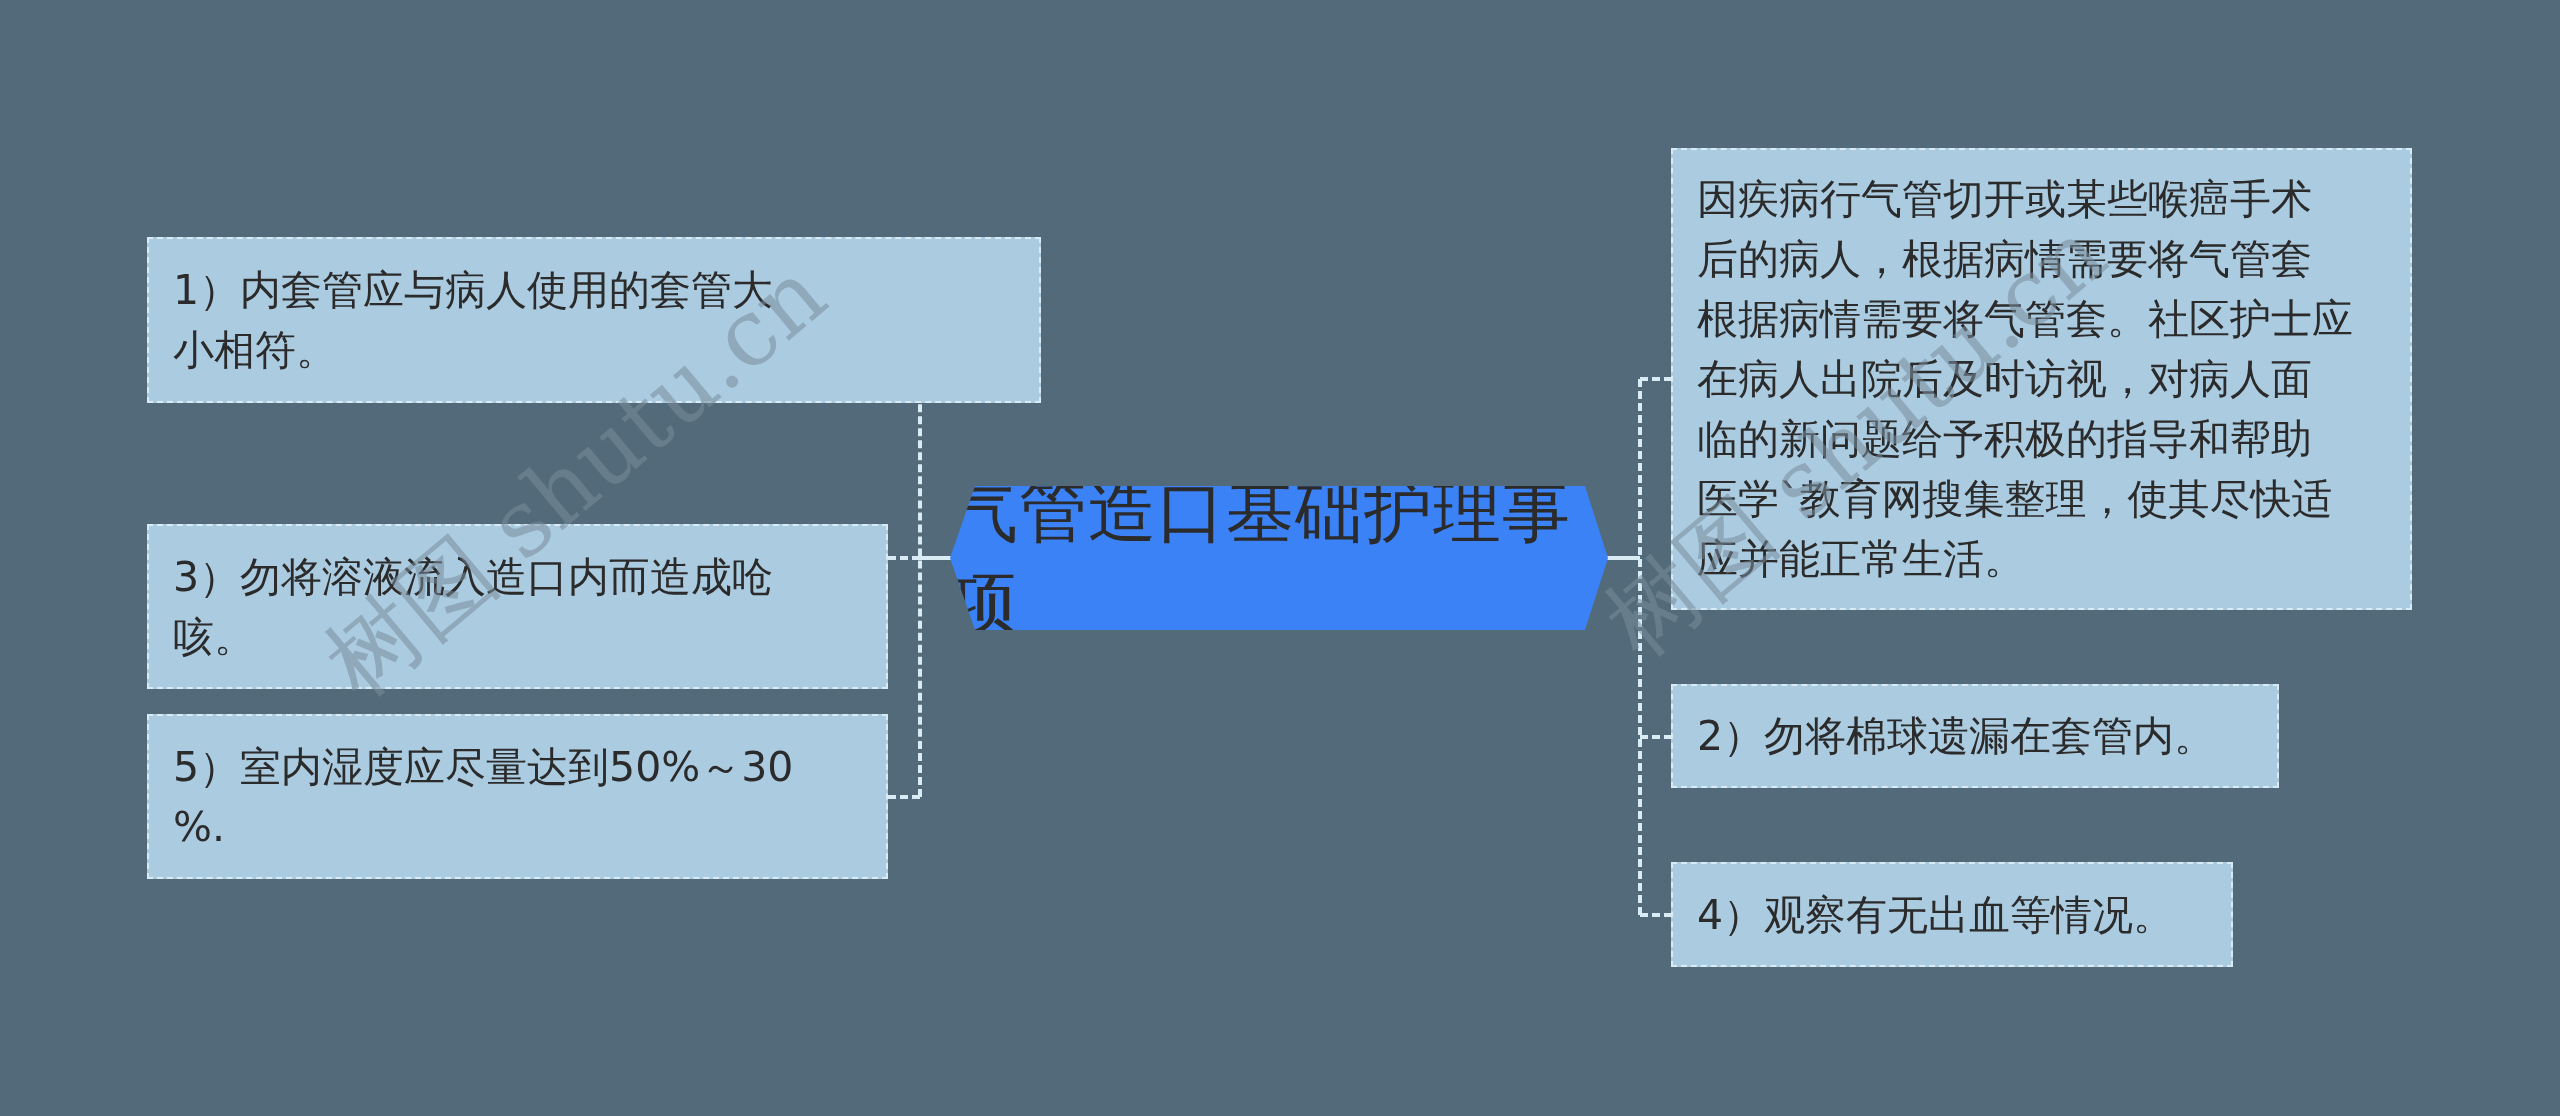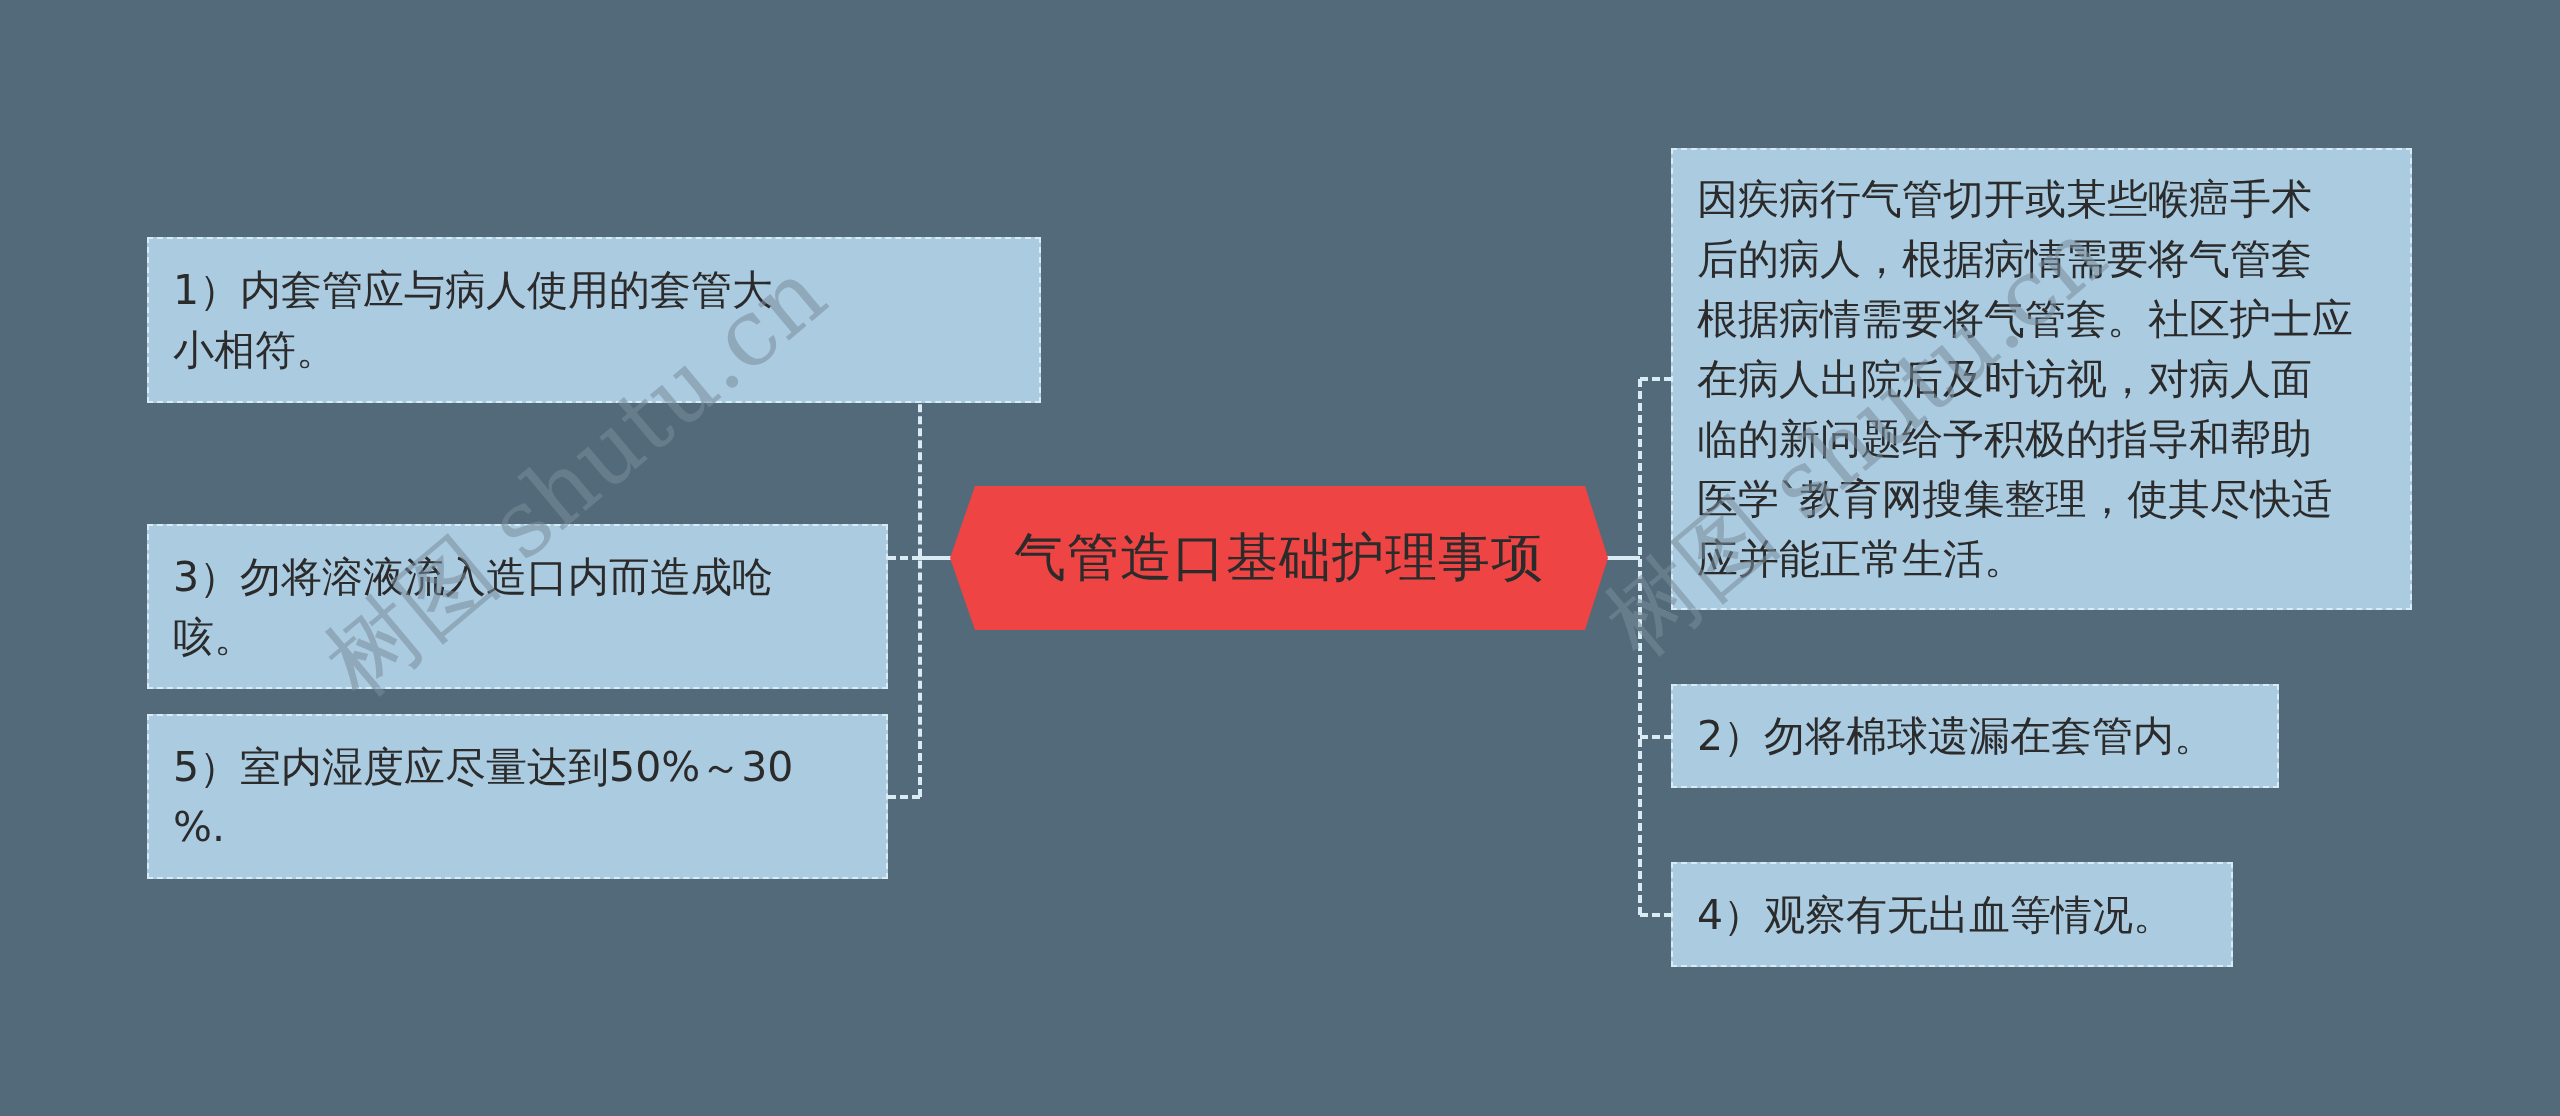--- a/index.html
+++ b/index.html
@@ -15,24 +15,24 @@
     background: #abcbe1;
     border: 2px dashed #d9ecf6;
     color: #2b2b2b;
     font-size: 41px; line-height: 60px;
     padding: 0 24px;
     display: flex; flex-direction: column; justify-content: center;
   }
   .node .line { white-space: nowrap; display: block; }
   .root {
     position: absolute; left: 950px; top: 486px; width: 658px; height: 144px;
-    background: #ef4444;
+    background: #3b82f6;
     clip-path: polygon(25px 0, 635px 0, 658px 72px, 635px 144px, 25px 144px, 0 72px);
     display: flex; align-items: center; justify-content: center;
-    font-size: 52px; color: #2b2b2b; letter-spacing: 1px;
+    font-size: 68px; color: #2b2b2b; letter-spacing: 1px;
   }
   .vline { position: absolute; width: 0; border-left: 4px dashed #d9ecf6; }
   .hline { position: absolute; height: 0; border-top: 4px dashed #d9ecf6; }
   .hsolid { position: absolute; height: 0; border-top: 4px solid #d9ecf6; }
   .watermark {
     position: absolute; color: rgba(120,140,155,0.55);
     font-family: "DejaVu Serif", "Liberation Serif", serif;
     font-size: 92px; white-space: nowrap;
     transform-origin: left bottom; transform: rotate(-40deg);
     pointer-events: none;

